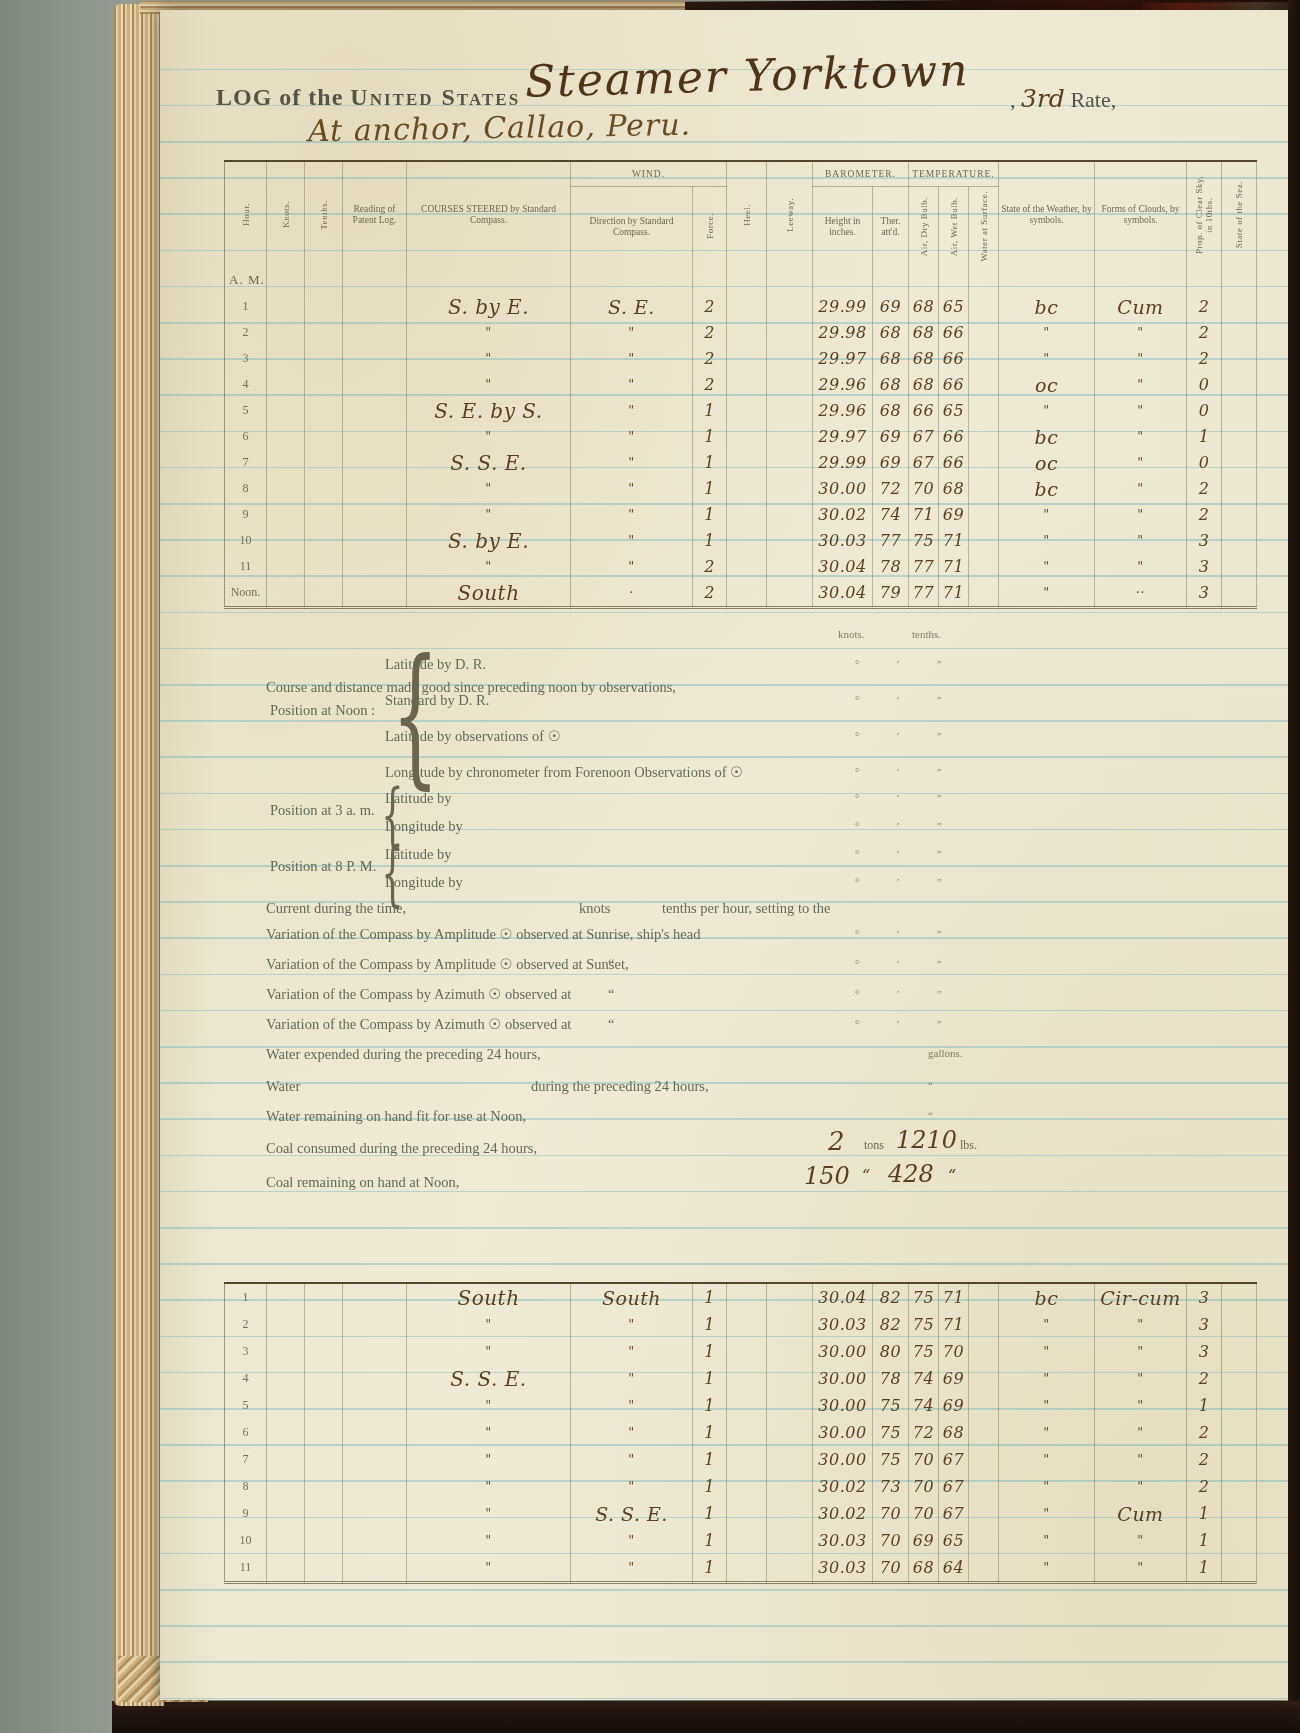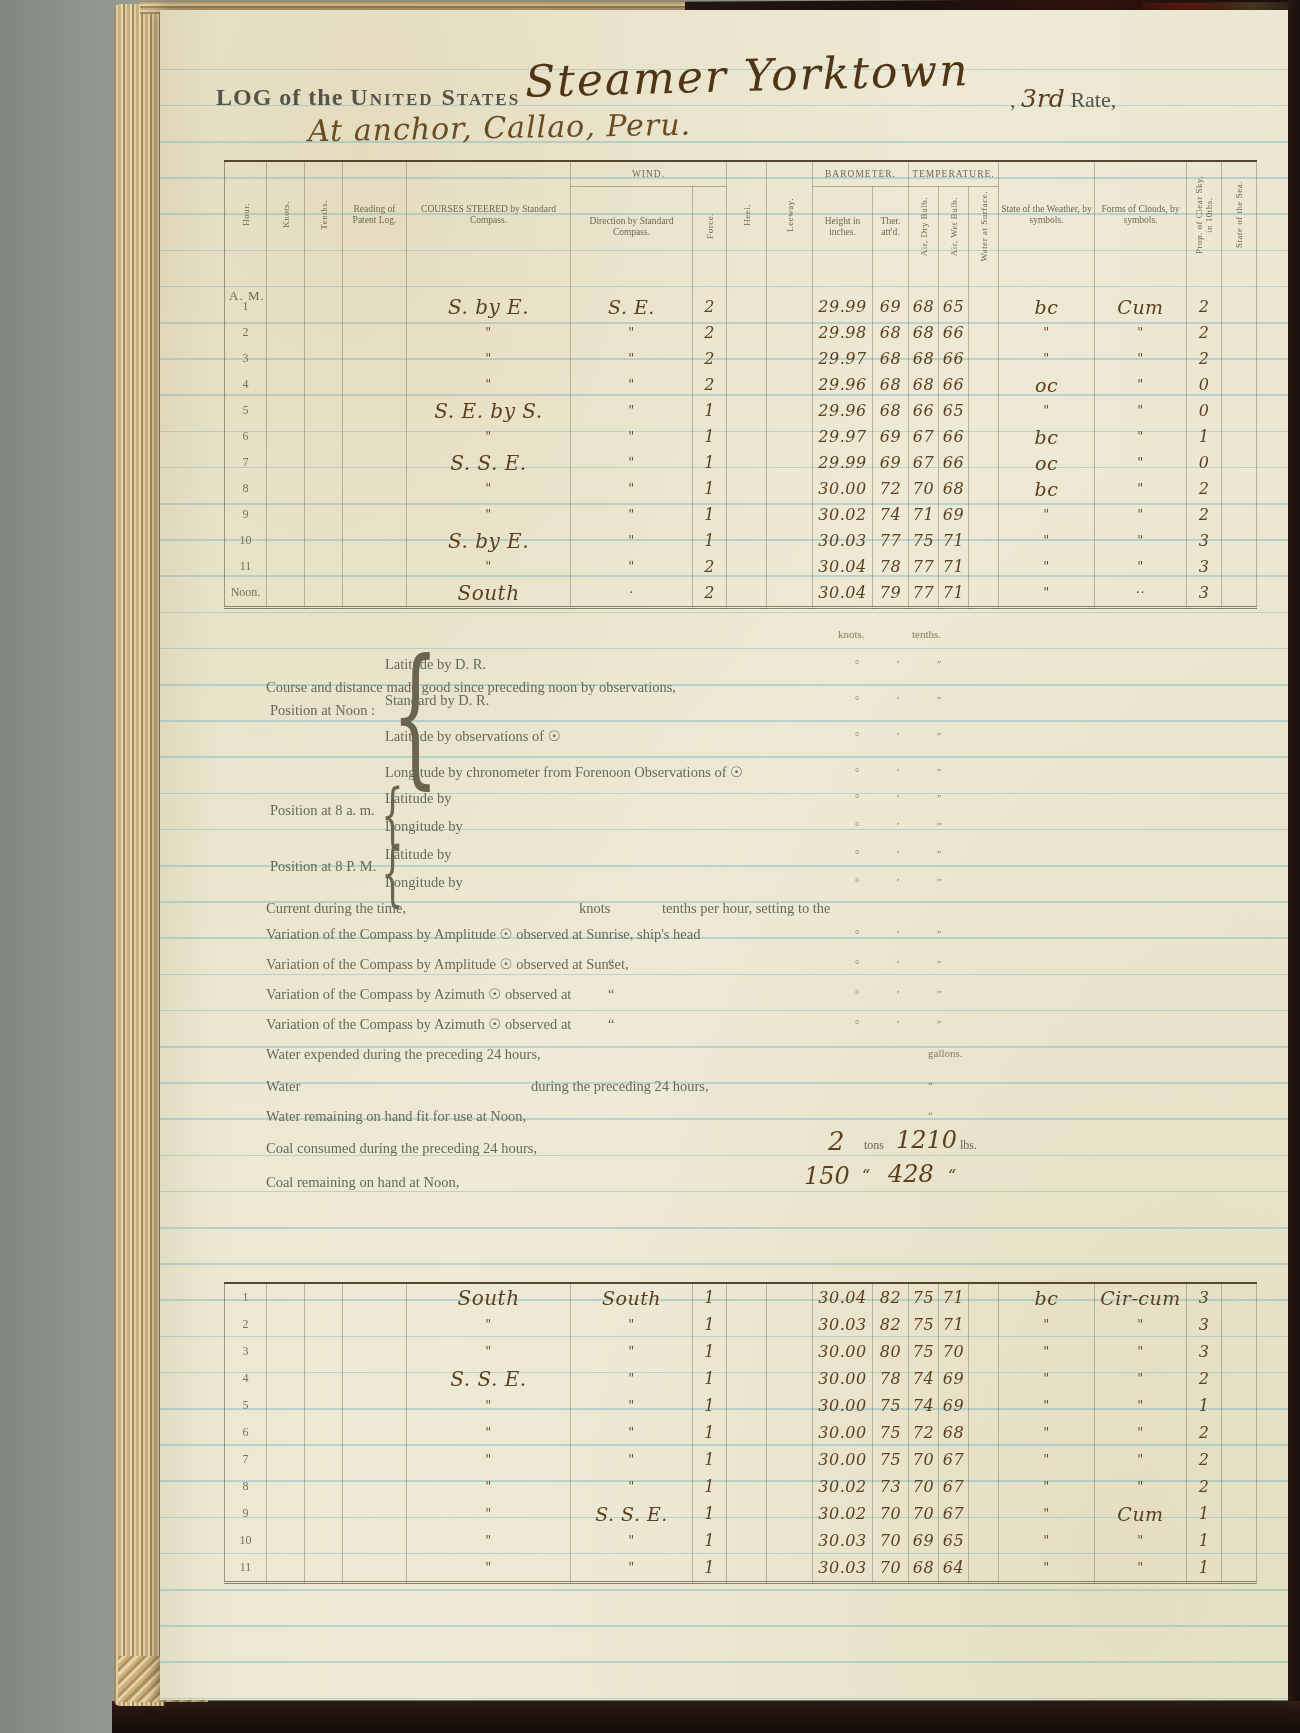--- a/index.html
+++ b/index.html
@@ -46,21 +46,21 @@
   table.log th,table.log td{border-right:1px solid rgba(120,115,85,.45);padding:0;margin:0;}
   table.log thead th{font-weight:normal;color:#6e6852;vertical-align:middle;text-align:center;}
   th.grp{font-size:9.5px;letter-spacing:1px;height:24px;border-bottom:1px solid rgba(120,115,85,.5);}
   th.plain span,th.sub span{display:inline-block;font-size:9.5px;line-height:11px;padding:2px;}
   th.vert{vertical-align:bottom;}
   th.vert span{display:inline-block;writing-mode:vertical-rl;transform:rotate(180deg);
     font-size:9px;line-height:10px;letter-spacing:.5px;max-height:86px;padding-bottom:4px;}
   table.log tbody td{height:26px;text-align:center;vertical-align:middle;overflow:visible;}
   table.pm tbody td{height:27px;}
   td.secl{position:relative;}
-  td.secl span{position:absolute;left:4px;top:20px;font-size:13px;letter-spacing:1px;color:#6e6852;white-space:nowrap;}
+  td.secl span{position:absolute;left:4px;top:4px;font-size:13px;letter-spacing:1px;color:#6e6852;white-space:nowrap;}
   tr.secrow td{height:24px;}
   td.hourc{font-size:12px;color:#77705a;}
   td.hw{font-size:16px;letter-spacing:.5px;white-space:nowrap;}
   td.hw.coursec{font-size:20px;}
   td.hw.dirc{font-size:19px;}
   td.ditto{font-size:13px;color:#6b4a22;}
   tbody{border-bottom:3px double rgba(95,88,62,.7);}
   
   .middle{position:absolute;left:0;top:608px;width:1128px;height:600px;color:#656a58;font-size:14.5px;}
   .mline{position:absolute;white-space:pre;}
@@ -419,21 +419,21 @@
         <div class="mark" style="left:737px;top:76px;">′</div>
         <div class="mark" style="left:777px;top:76px;">″</div>
         <div class="mline" style="left:225px;top:110px;">Latitude by observations of ☉</div>
         <div class="mark" style="left:695px;top:112px;">°</div>
         <div class="mark" style="left:737px;top:112px;">′</div>
         <div class="mark" style="left:777px;top:112px;">″</div>
         <div class="mline" style="left:225px;top:146px;">Longitude by chronometer from Forenoon Observations of ☉</div>
         <div class="mark" style="left:695px;top:148px;">°</div>
         <div class="mark" style="left:737px;top:148px;">′</div>
         <div class="mark" style="left:777px;top:148px;">″</div>
-        <div class="glabel" style="left:110px;top:184px;">Position at 8 a. m.</div>
+        <div class="glabel" style="left:110px;top:184px;">Position at 3 a. m.</div>
         <div class="brace" style="left:212px;top:164px;font-size:64px;line-height:64px;transform:scale(.55,1.12)">{</div>
         <div class="mline" style="left:225px;top:172px;">Latitude by</div>
         <div class="mark" style="left:695px;top:174px;">°</div>
         <div class="mark" style="left:737px;top:174px;">′</div>
         <div class="mark" style="left:777px;top:174px;">″</div>
         <div class="mline" style="left:225px;top:200px;">Longitude by</div>
         <div class="mark" style="left:695px;top:202px;">°</div>
         <div class="mark" style="left:737px;top:202px;">′</div>
         <div class="mark" style="left:777px;top:202px;">″</div>
         <div class="glabel" style="left:110px;top:240px;">Position at 8 P. M.</div>

